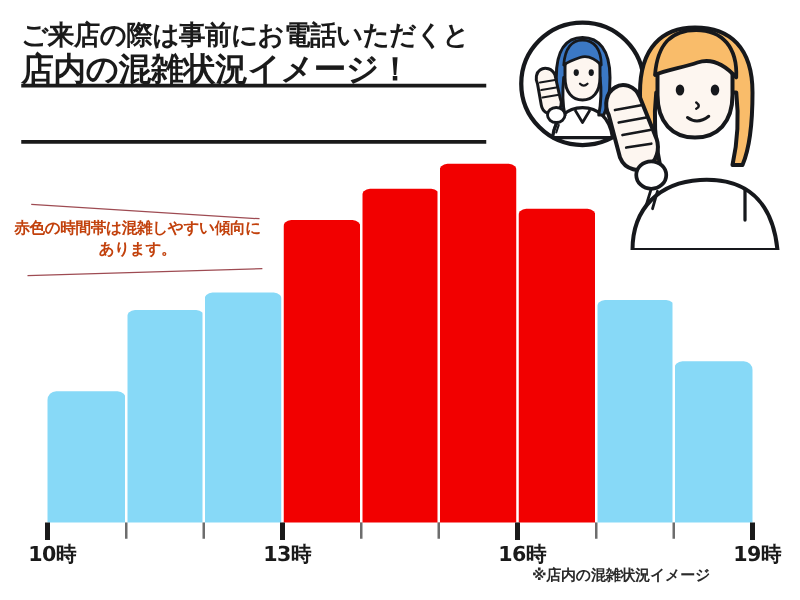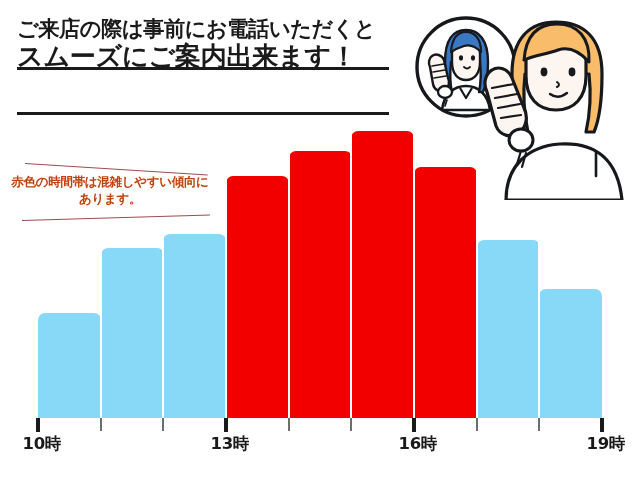--- a/index.html
+++ b/index.html
@@ -63,21 +63,21 @@
   .illus{position:absolute;left:400px;top:0px;width:240px;height:200px;}
   .illus svg{display:block;}
 </style>
 </head>
 <body>
 
 <div id="root">
 
   <div class="headline">
     <div class="line1">ご来店の際は事前にお電話いただくと</div>
-    <div class="line2">スムーズにご案内出来ます！</div>
+    <div class="line2">店内の混雑状況イメージ！</div>
   </div>
   <div class="hr r1"></div>
   <div class="hr r2"></div>
 
   <div class="annot-line top"></div>
   <div class="annot-line bot"></div>
   <div class="annot">
     <div class="txt">赤色の時間帯は混雑しやすい傾向にあります。</div>
   </div>
 
@@ -114,20 +114,21 @@
         <div class="tick major" style="left: 600px;"></div>
       </div>
     <div class="axis-labels" id="axis-labels">
         <div class="axis-label" style="left: 18.5px;">10時</div>
         <div class="axis-label" style="left: 206.5px;">13時</div>
         <div class="axis-label" style="left: 394.5px; text-align: right;">16時</div>
         <div class="axis-label" style="left: 582.5px;">19時</div>
       </div>
   </div>
 
+  <div class="footnote">※店内の混雑状況イメージ</div>
 
   <div class="illus">
     <svg width="240" height="200" viewBox="0 0 240 200" xmlns="http://www.w3.org/2000/svg">
       <g>
 
         <path d="M96 104 L116 112 L99 120 Z" fill="#ffffff" stroke="#16181c" stroke-width="3.2" stroke-linejoin="round"></path>
 
         <circle cx="66" cy="67" r="49" fill="#ffffff" stroke="#16181c" stroke-width="3.4"></circle>
 
         <g>

